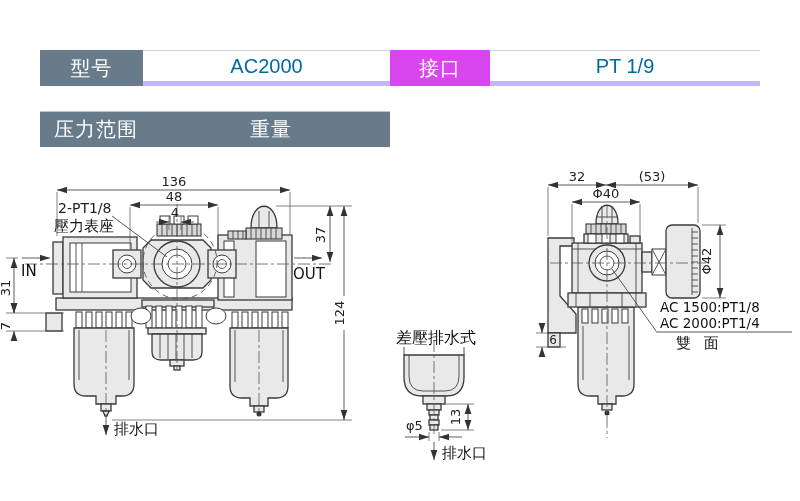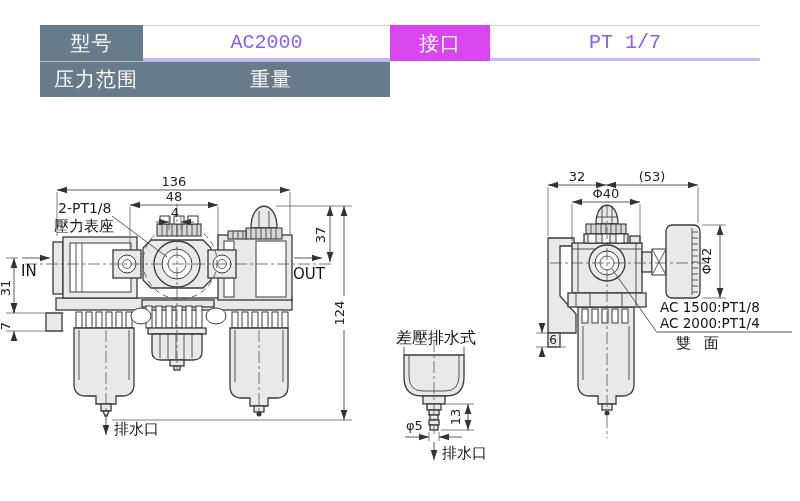--- a/index.html
+++ b/index.html
@@ -1,26 +1,26 @@
 <!DOCTYPE html>
 <html><head>
 <meta charset="utf-8">
 <style>
   html,body{margin:0;padding:0;background:#fff;}
   .canvas{position:relative;width:800px;height:501px;background:#fff;overflow:hidden;
           font-family:"DejaVu Sans","Liberation Sans",sans-serif;}
   
   .spec-table{position:absolute;left:40px;top:25px;width:720px;}
-  .spec-row{display:grid;grid-template-columns:103px 247px 100px 270px;height:36px;}
+  .spec-row{display:grid;grid-template-columns:103px 247px 100px 270px;height:36px;margin-top:25px;}
   .cell{display:flex;align-items:center;justify-content:center;box-sizing:border-box;}
   .cell.hd{background:#687b8a;color:#fff;font-size:20px;letter-spacing:1px;}
   .spec-row + .spec-row .cell.hd{border-top:1px solid rgba(255,255,255,.55);padding-left:9px;}
-  .cell.val{background:#fff;color:#8b5cf6;font-size:20px;
-            font-family:Liberation Mono, monospace;
-            border-bottom:3px solid #c4b5fd;}
+  .cell.val{background:#fff;color:#0369a1;font-size:20px;
+            font-family:Liberation Sans, sans-serif;
+            border-bottom:5px solid #c4b5fd;}
   .spec-row:first-child .cell.val{border-top:1px solid #ccd3d8;}
   
   svg.drawing{position:absolute;left:0;top:125px;}
   .out{stroke:#3a3a3a;stroke-width:1.3;fill:#e9e9e9;}
   .out2{stroke:#3a3a3a;stroke-width:1;fill:#fff;}
   .thin{stroke:#3a3a3a;stroke-width:.85;fill:none;}
   .hat{stroke:#3a3a3a;stroke-width:1.1;fill:#d6d6d6;}
   .dim{stroke:#4a4a4a;stroke-width:.9;fill:none;}
   .ext{stroke:#5a5a5a;stroke-width:.75;fill:none;}
   .cl{stroke:#555;stroke-width:.8;fill:none;stroke-dasharray:12 3 3 3;}
@@ -33,21 +33,21 @@
 </head>
 <body>
 
 <div class="canvas">
 
   <div class="spec-table">
     <div class="spec-row">
       <div class="cell hd" style="background: rgb(104, 123, 138);">型号</div>
       <div class="cell val">AC2000</div>
       <div class="cell hd" style="background: #d946ef;">接口</div>
-      <div class="cell val">PT 1/7</div>
+      <div class="cell val">PT 1/9</div>
     </div>
     <div class="spec-row">
       <div class="cell hd" style="background: rgb(104, 123, 138);">压力范围</div>
       <div class="cell hd" style="background: rgb(104, 123, 138);">重量</div>
     </div>
   </div>
 
   <svg class="drawing" width="800" height="376" viewBox="0 125 800 376" xmlns="http://www.w3.org/2000/svg">
     <defs>
       <marker id="ma-s" viewBox="0 0 10 8" refX="0.5" refY="4" markerWidth="11" markerHeight="9" orient="auto" markerUnits="userSpaceOnUse">

